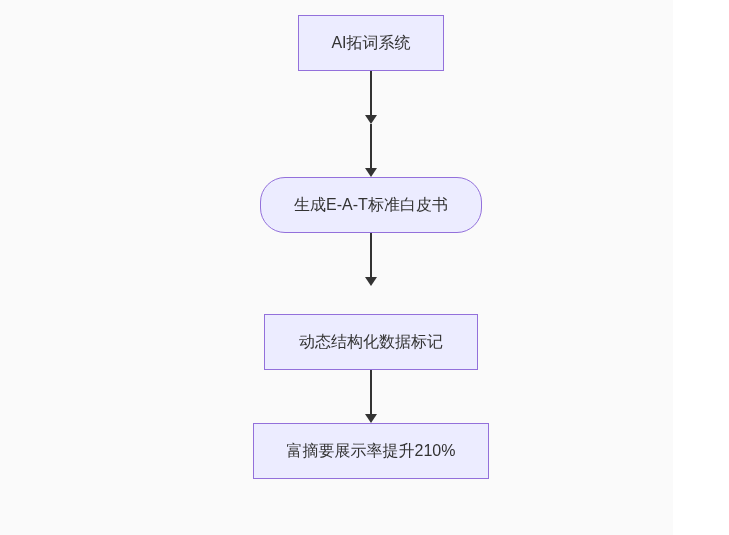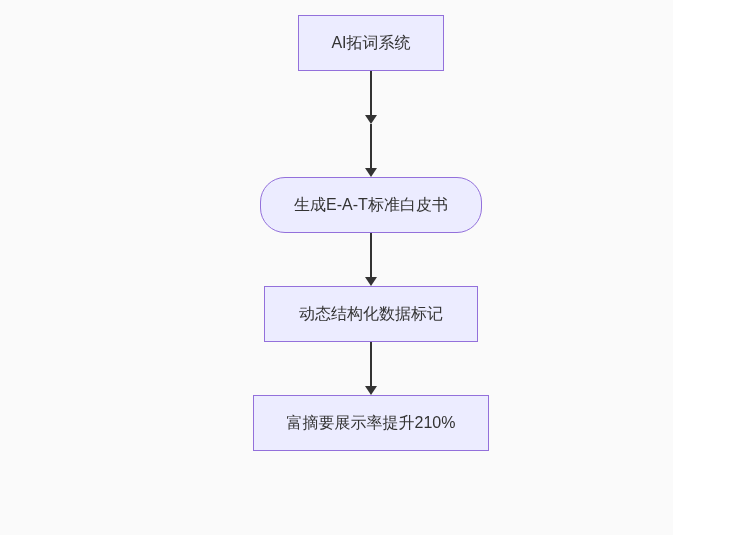--- a/index.html
+++ b/index.html
@@ -30,21 +30,21 @@
     font-size: 16px;
     line-height: 1;
     display: flex;
     align-items: center;
     justify-content: center;
     white-space: nowrap;
   }
   .node-1 { width: 146px; }
   .node-2 { width: 193px; }
   .node-3 { width: 222px; border-radius: 25px; }
-  .node-4 { width: 214px; }
+  .node-4 { width: 214px; margin-top: 28px; }
   .node-5 { width: 236px; }
   .arrow {
     height: 53px;
     display: flex;
     flex-direction: column;
     align-items: center;
   }
   .arrow .line {
     width: 2px;
     height: 44px;

